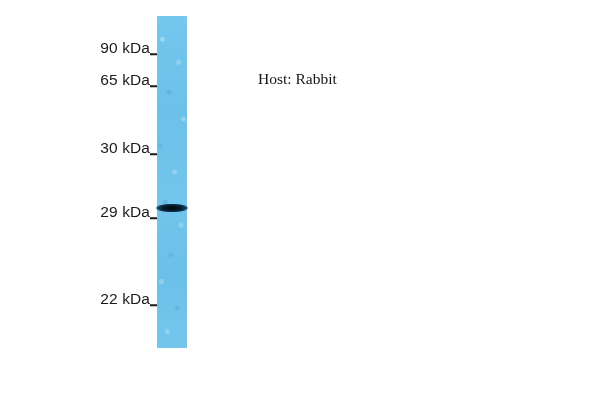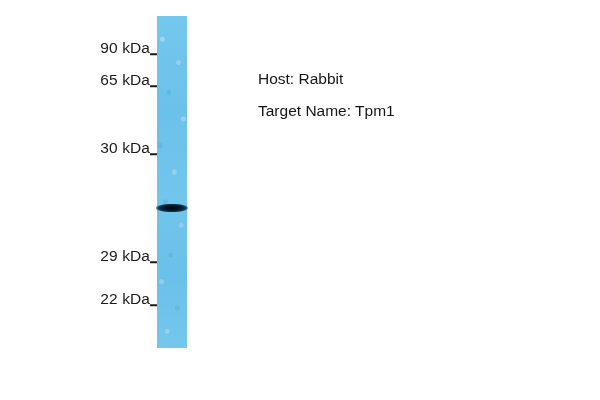--- a/index.html
+++ b/index.html
@@ -96,20 +96,21 @@
     position: absolute;
     left: 258px;
     top: 63px;
     width: 330px;
   }
   .info-line {
     font-size: 15.5px;
     line-height: 31.5px;
     white-space: nowrap;
     color: #161616;
+    font-family: Liberation Serif, serif;
   }
 </style>
 </head>
 <body>
 
 <div id="blot-figure">
 
   <div class="marker" style="top:48px;">
     <span class="marker-label">90 kDa</span>
     <span class="marker-tick"></span>
@@ -118,32 +119,31 @@
   <div class="marker" style="top:80px;">
     <span class="marker-label">65 kDa</span>
     <span class="marker-tick"></span>
   </div>
 
   <div class="marker" style="top:148px;">
     <span class="marker-label">30 kDa</span>
     <span class="marker-tick"></span>
   </div>
 
-  <div class="marker" style="top:212px;margin-top:44px;">
+  <div class="marker" style="top:212px;">
     <span class="marker-label">29 kDa</span>
     <span class="marker-tick"></span>
   </div>
 
   <div class="marker" style="top:279px;margin-top:20px;">
     <span class="marker-label">22 kDa</span>
     <span class="marker-tick"></span>
   </div>
 
   <div id="lane">
     <div id="protein-band"></div>
   </div>
 
 </div>
 
 <div id="info-panel">
   <div class="info-line">Host: Rabbit</div>
-  <div class="info-line">Target Name: Tpm1</div>
 </div>
 
 </body></html>

